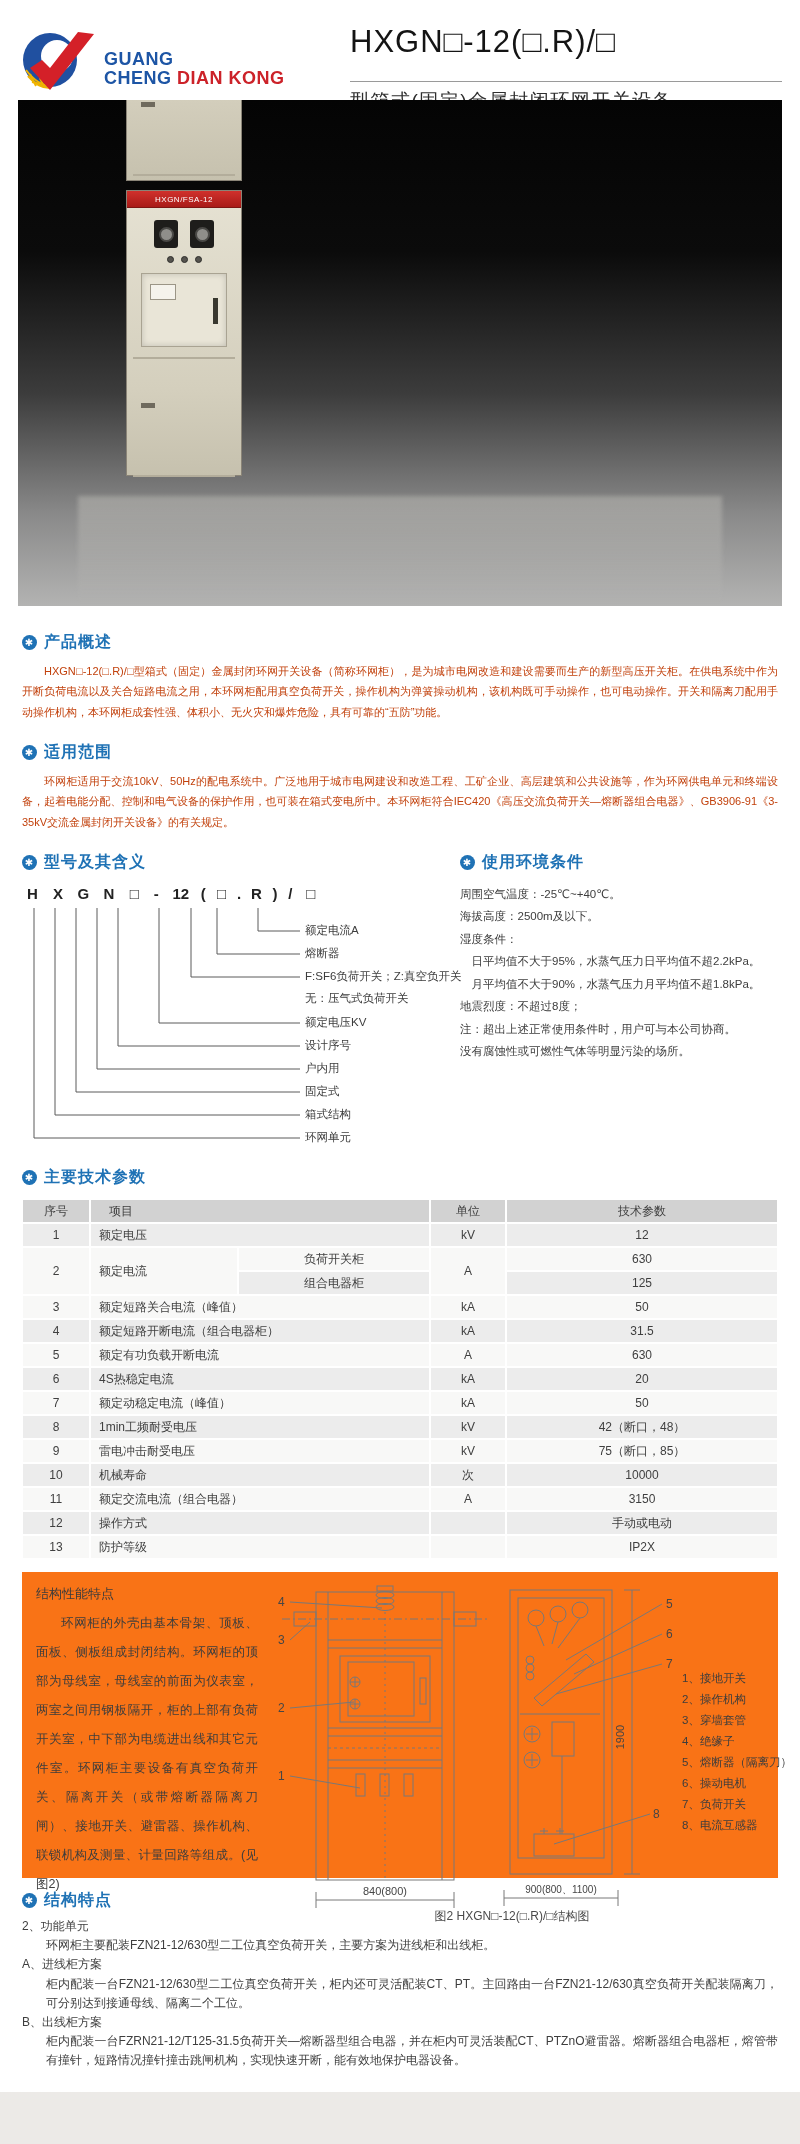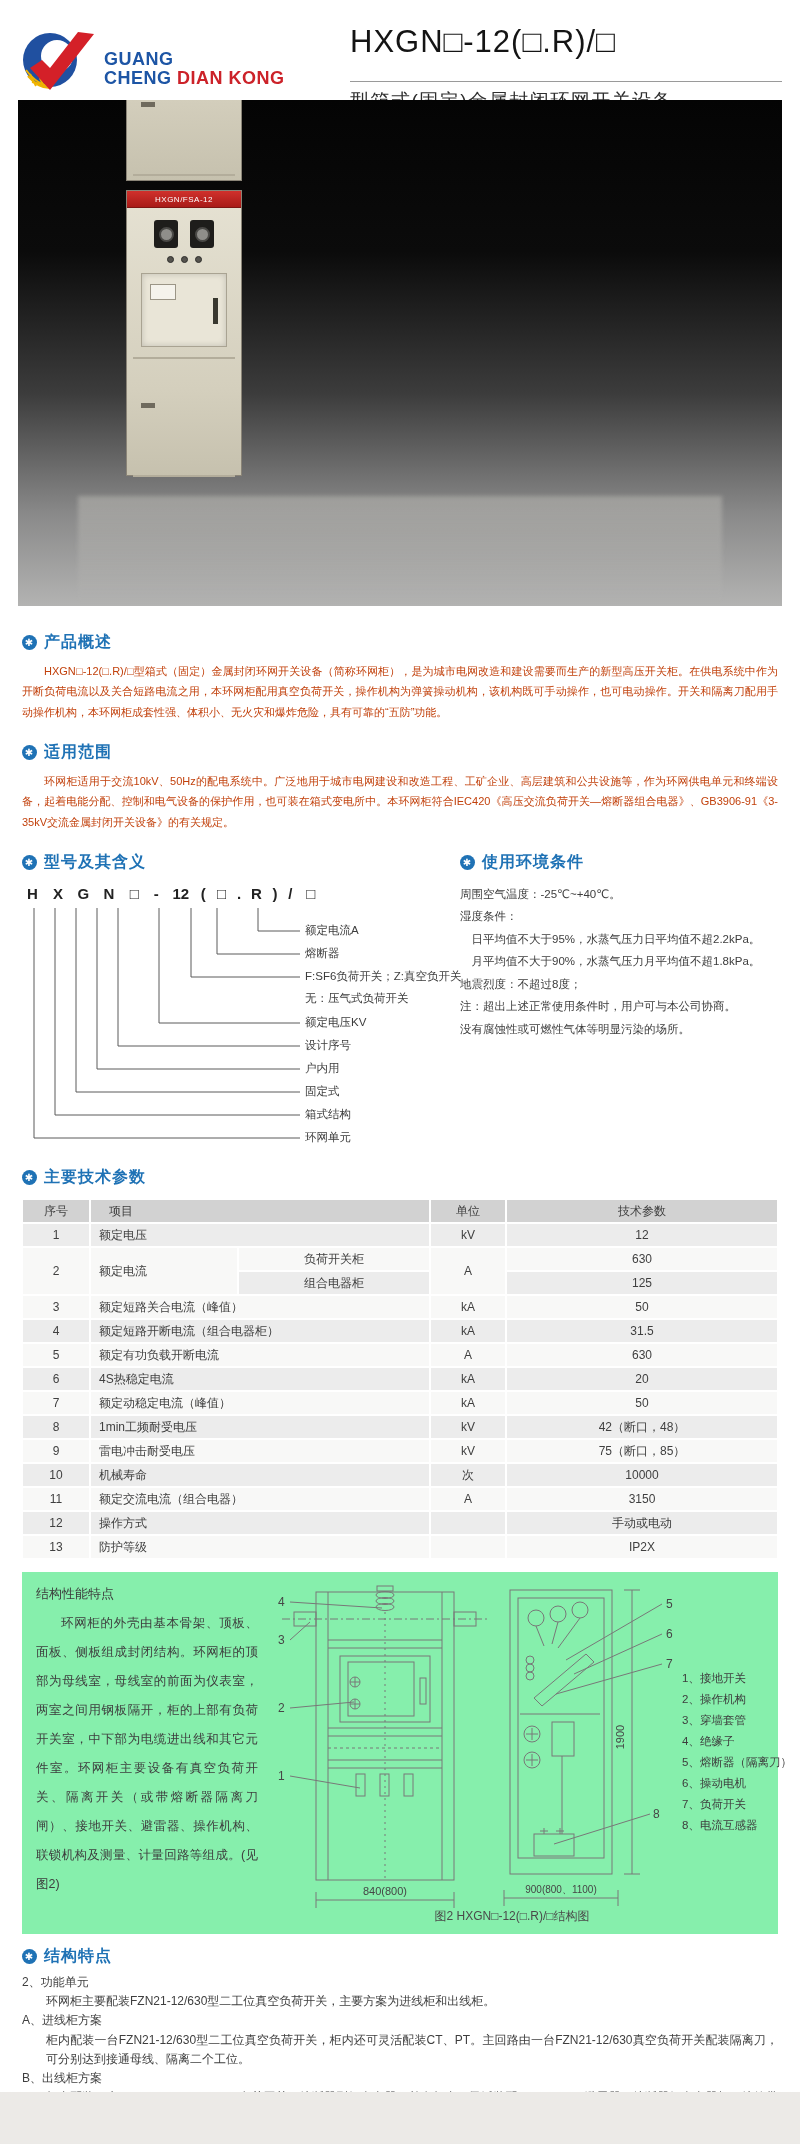--- a/index.html
+++ b/index.html
@@ -61,21 +61,21 @@
   table.params { width: 756px; margin: 10px auto 0; border-collapse: collapse; font-size: 12px; color: #3f3f3f; table-layout: fixed; }
   table.params th, table.params td { border: 2px solid #ffffff; padding: 2.5px 8px; height: 21px; }
   table.params th { background: #d2d2d2; font-weight: normal; text-align: center; }
   table.params th.hitem { text-align: left; padding-left: 18px; }
   td.cno, td.cunit, td.cval, td.csub { text-align: center; }
   td.citem { text-align: left; padding-left: 18px; }
   tr.ra > td { background: #ececec; }
   tr.rb > td { background: #f8f8f7; }
   td.span2 { background: #ececec; }
   
-  .figbox { margin: 12px 22px 0; height: 362px; background: #86efac; position: relative; }
+  .figbox { margin: 12px 22px 0; height: 306px; background: #f97316; position: relative; }
   .fig-intro { position: absolute; left: 14px; top: 12px; width: 222px; }
   .fig-intro-title { font-size: 13px; color: #3c3c3c; line-height: 1.6; }
   .fig-intro-body { margin-top: 4px; font-size: 12.5px; line-height: 2.32; text-align: justify; text-indent: 2em; color: #3d3d3d; }
   .fig-front { position: absolute; left: 248px; top: 10px; }
   .fig-side { position: absolute; left: 478px; top: 10px; }
   .fig-legend { position: absolute; left: 660px; top: 96px; width: 118px; }
   .fig-legend div { font-size: 11.5px; line-height: 1.82; color: #3d3d3d; white-space: nowrap; }
   .fig-caption { position: absolute; left: 290px; top: 336px; width: 400px; text-align: center; font-size: 12px; color: #4a4a4a; }
   
   .features { margin-top: 12px; }
@@ -285,20 +285,21 @@
       <div class="mlabel" style="top:245px">环网单元</div>
     </div>
   </div>
   <div class="col-env">
     <div class="sec-h">
       <span class="sec-icon">✱</span>
       <span>使用环境条件</span>
     </div>
     <div class="env-body">
       <div class="env-line">周围空气温度：-25℃~+40℃。</div>
+      <div class="env-line">海拔高度：2500m及以下。</div>
       <div class="env-line">湿度条件：</div>
       <div class="env-line ind">日平均值不大于95%，水蒸气压力日平均值不超2.2kPa。</div>
       <div class="env-line ind">月平均值不大于90%，水蒸气压力月平均值不超1.8kPa。</div>
       <div class="env-line">地震烈度：不超过8度；</div>
       <div class="env-line">注：超出上述正常使用条件时，用户可与本公司协商。</div>
       <div class="env-line">没有腐蚀性或可燃性气体等明显污染的场所。</div>
     </div>
   </div>
 </div>
 

